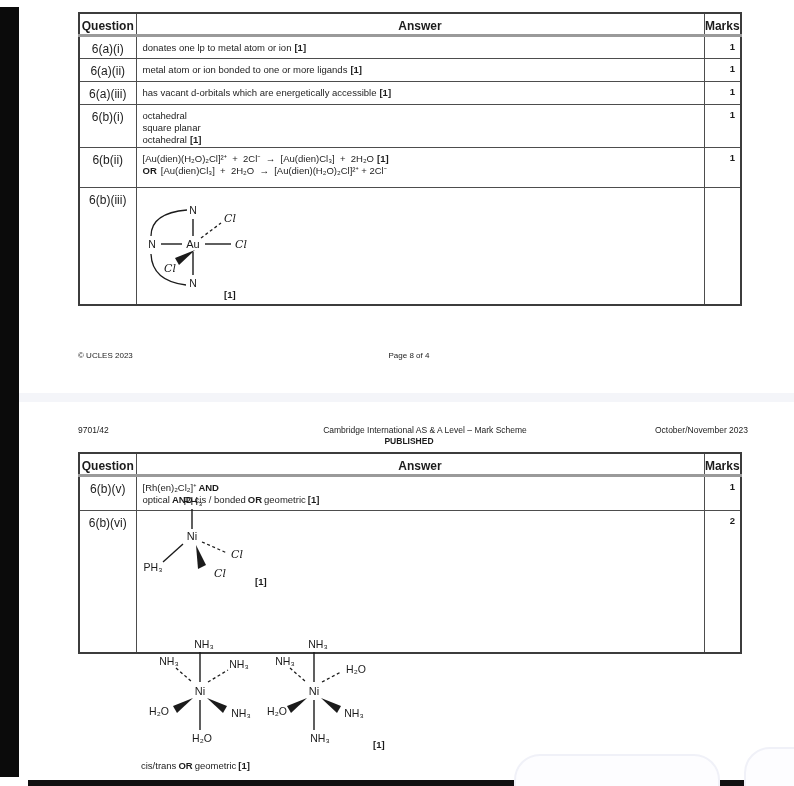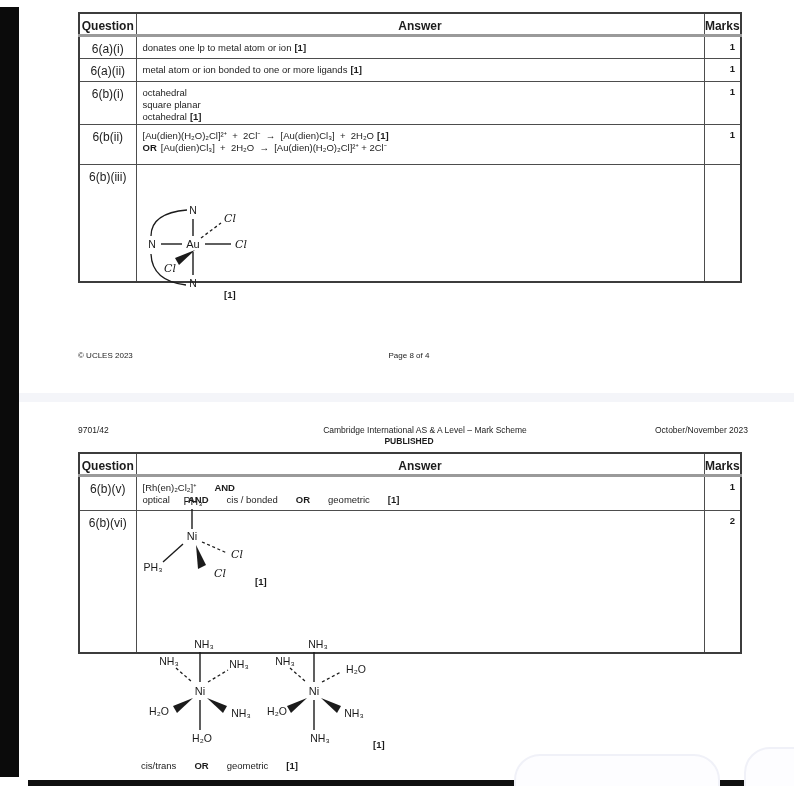--- a/index.html
+++ b/index.html
@@ -20,21 +20,21 @@
   .t1{top:12px;} .t2{top:452px;}
   .mark-table th,.mark-table td{border:1px solid #4d4d4d;vertical-align:top;padding:0;overflow:hidden;}
   .mark-table thead th{border-bottom:3px solid #9a9a9a;font-size:12px;font-weight:bold;
                        text-align:center;padding-top:5px;}
   td.qc{font-size:12px;text-align:center;padding-top:5px;margin-top:15px;}
   td.ac{font-size:9.5px;line-height:12px;padding:5px 6px 0 6px;text-align:left;}
   td.mc{font-size:9.5px;font-weight:bold;text-align:right;padding:4px 5px 0 0;}
   .pre{white-space:pre-wrap;}
   .mk{font-weight:bold;margin-left:3px;}
   .orb{font-weight:bold;margin-right:4px;}
-  .fxline{display:flex;gap:18px;align-items:baseline;}
+  .fxline{display:flex;gap:2px;align-items:baseline;}
 
   
   .footer1{position:absolute;left:78px;top:351px;width:662px;font-size:8px;}
   .footer1 .c{position:absolute;left:0;top:0;}
   .footer1 .p{position:absolute;left:0;top:0;width:100%;text-align:center;}
   .p2head{position:absolute;left:78px;top:425px;width:662px;font-size:8.5px;}
   .p2head .code{position:absolute;left:0;top:0;}
   .p2head .title{position:absolute;left:16px;top:0;width:100%;text-align:center;}
   .p2head .date{position:absolute;left:8px;top:0;width:100%;text-align:right;}
   .p2head .pub{position:absolute;left:0;top:11px;width:100%;text-align:center;font-weight:bold;}
@@ -72,20 +72,25 @@
       </thead>
       <tbody>
         <tr style="height:23px">
           <td class="qc">6(a)(i)</td>
           <td class="ac"><span>donates one lp to metal atom or ion</span><b class="mk">[1]</b></td>
           <td class="mc">1</td>
         </tr>
         <tr style="height:23px">
           <td class="qc">6(a)(ii)</td>
           <td class="ac"><span>metal atom or ion bonded to one or more ligands</span><b class="mk">[1]</b></td>
+          <td class="mc">1</td>
+        </tr>
+        <tr style="height:23px">
+          <td class="qc">6(a)(iii)</td>
+          <td class="ac"><span>has vacant d-orbitals which are energetically accessible</span><b class="mk">[1]</b></td>
           <td class="mc">1</td>
         </tr>
         <tr style="height:43px">
           <td class="qc">6(b)(i)</td>
           <td class="ac">
             <div>octahedral</div>
             <div>square planar</div>
             <div><span>octahedral</span><b class="mk">[1]</b></div>
           </td>
           <td class="mc">1</td>

